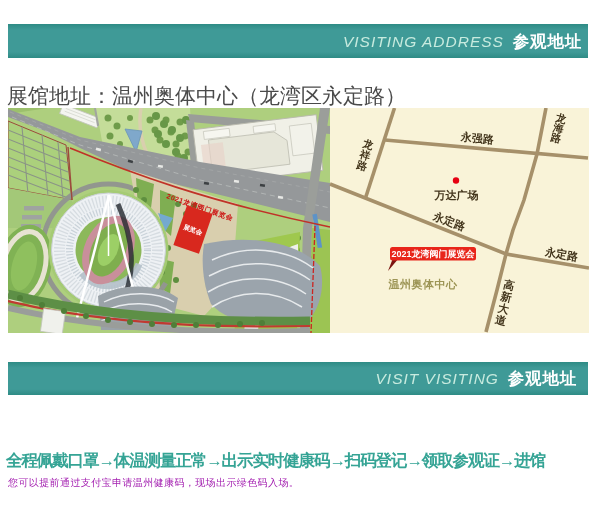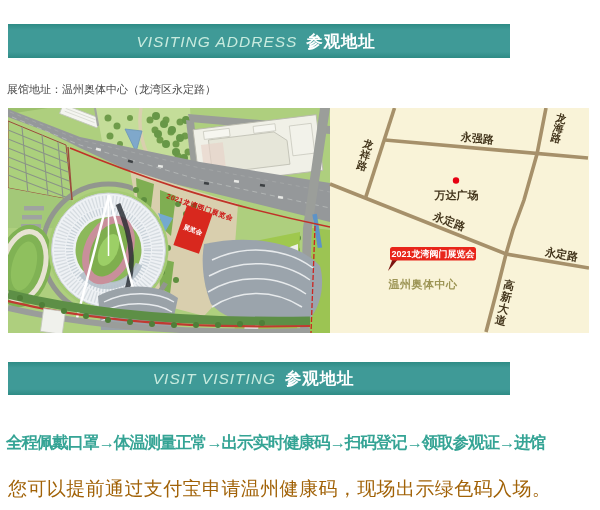--- a/index.html
+++ b/index.html
@@ -1,26 +1,26 @@
 <!DOCTYPE html>
 <html><head>
 <meta charset="utf-8">
 <style>
 html,body{margin:0;padding:0;background:#fff;}
 body{width:600px;height:510px;position:relative;font-family:"Liberation Sans",sans-serif;overflow:hidden;}
-.bar{position:absolute;left:8px;width:502px;height:34px;background:linear-gradient(#2e8b85,#3f9a97 18%,#3f9a97 82%,#2e8b85);color:#fff;text-align:center;}
+.bar{position:absolute;left:8px;width:580px;height:34px;background:linear-gradient(#2e8b85,#3f9a97 18%,#3f9a97 82%,#2e8b85);color:#fff;text-align:right;}
 .bar .en{font-style:italic;font-size:15.5px;letter-spacing:1.0px;color:#c8ebdf;}
 .bar .cn{font-weight:bold;font-size:16.5px;letter-spacing:0.8px;color:#ffffff;}
 </style>
 </head>
 <body>
 
 <div class="bar" style="top:24px;line-height:34px;"><span class="en">VISITING ADDRESS</span>&nbsp;&nbsp;<span class="cn">参观地址</span><span style="display:inline-block;width:6px;"></span></div>
 
-<div style="position:absolute;left:7px;top:82px;font-size:11px;color:#4a4a4a;">展馆地址：温州奥体中心（龙湾区永定路）</div>
+<div style="position:absolute;left:7px;top:82px;font-size:21px;color:#4a4a4a;">展馆地址：温州奥体中心（龙湾区永定路）</div>
 
 <svg width="581" height="225" viewBox="0 0 581 225" style="position:absolute;left:8px;top:108px;">
 
   <rect x="0" y="0" width="322" height="225" fill="#aecf7e"></rect>
   <g>
 
     <polygon points="0,0 40,0 0,6" fill="#9cc06c"></polygon>
 
     <g>
       <polygon points="0,13 58,37 64,92 0,80" fill="#abd07c" stroke="#9c4a3c" stroke-width="1"></polygon>
@@ -274,15 +274,15 @@
   <circle cx="448" cy="72.5" r="3.2" fill="#e60012"></circle>
 
   <polygon points="385,150 391,150 380,163" fill="#7b1410"></polygon>
 
   <rect x="382" y="139" width="86" height="13.5" rx="2.5" fill="#e8251a"></rect>
   <text x="425" y="149" font-size="9" font-weight="bold" fill="#ffffff" text-anchor="middle">2021龙湾阀门展览会</text>
 </svg>
 
 <div class="bar" style="top:362px;line-height:33px;height:33px;"><span class="en">VISIT VISITING</span>&nbsp;&nbsp;<span class="cn">参观地址</span><span style="display:inline-block;width:11px;"></span></div>
 
-<div style="position:absolute;left:6px;top:432px;font-size:16.5px;font-weight:bold;color:#35a495;white-space:nowrap;letter-spacing:-1.1px;">全程佩戴口罩→体温测量正常→出示实时健康码→扫码登记→领取参观证→进馆</div>
-
-<div style="position:absolute;left:8px;top:476px;font-size:19px;color:#a16207;letter-spacing:0.4px;">您可以提前通过支付宝申请温州健康码，现场出示绿色码入场。</div>
+<div style="position:absolute;left:6px;top:450px;font-size:16.5px;font-weight:bold;color:#35a495;white-space:nowrap;letter-spacing:-1.1px;">全程佩戴口罩→体温测量正常→出示实时健康码→扫码登记→领取参观证→进馆</div>
+
+<div style="position:absolute;left:8px;top:476px;font-size:10px;color:#a21caf;letter-spacing:0.4px;">您可以提前通过支付宝申请温州健康码，现场出示绿色码入场。</div>
 
 </body></html>

